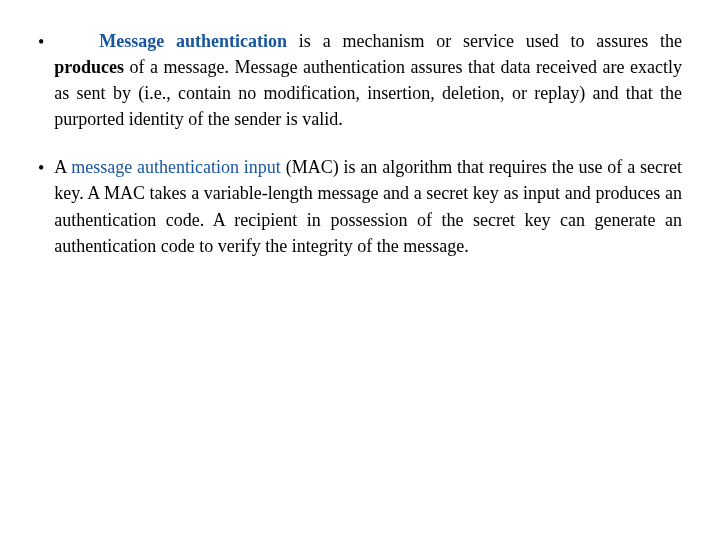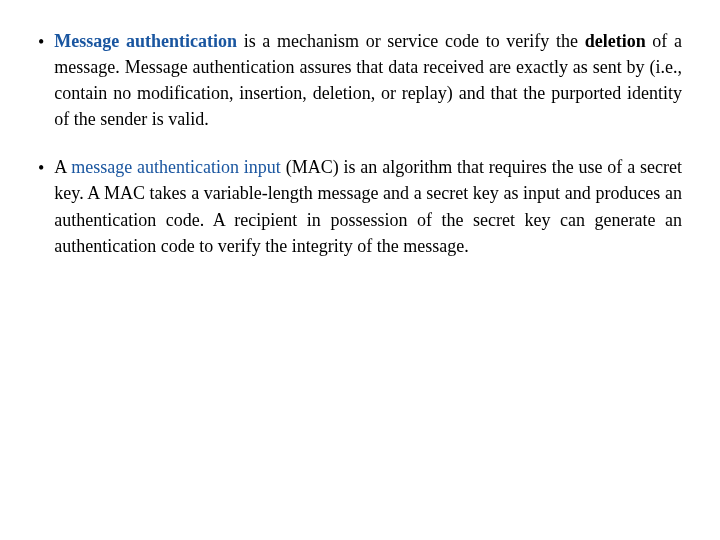--- a/index.html
+++ b/index.html
@@ -42,20 +42,21 @@
     }
 
     .bullet-text {
       text-align: justify;
       flex: 1;
     }
 
     .highlight-blue {
       color: #1a56a0;
       font-weight: bold;
+      margin-left: 45px;
     }
 
     .highlight-blue-normal {
       color: #1a56a0;
       font-weight: normal;
     }
 
     .bold {
       font-weight: bold;
     }
@@ -63,22 +64,22 @@
 </head>
 <body>
 
 <div class="content">
   <ul class="bullet-list">
 
     <li class="bullet-item">
       <span class="bullet-dot">•</span>
       <span class="bullet-text">
         <span class="highlight-blue">Message authentication</span>
-        <span> is a mechanism or service code to verify the </span>
-        <span class="bold">deletion</span>
+        <span> is a mechanism or service used to assures the </span>
+        <span class="bold">produces</span>
         <span> of a message. Message authentication assures that data received are exactly as sent by (i.e., contain no modification, insertion, deletion, or replay) and that the purported identity of the sender is valid.</span>
       </span>
     </li>
 
     <li class="bullet-item">
       <span class="bullet-dot">•</span>
       <span class="bullet-text">
         <span>A </span>
         <span class="highlight-blue-normal">message authentication input</span>
         <span> (MAC) is an algorithm that requires the use of a secret key. A MAC takes a variable-length message and a secret key as input and produces an authentication code. A recipient in possession of the secret key can generate an authentication code to verify the integrity of the message.</span>

